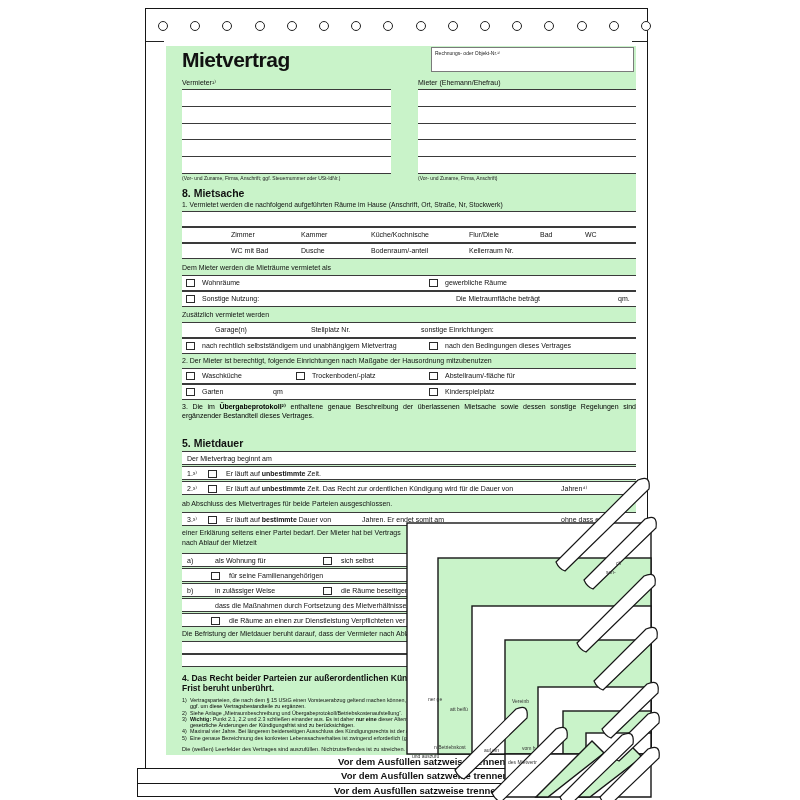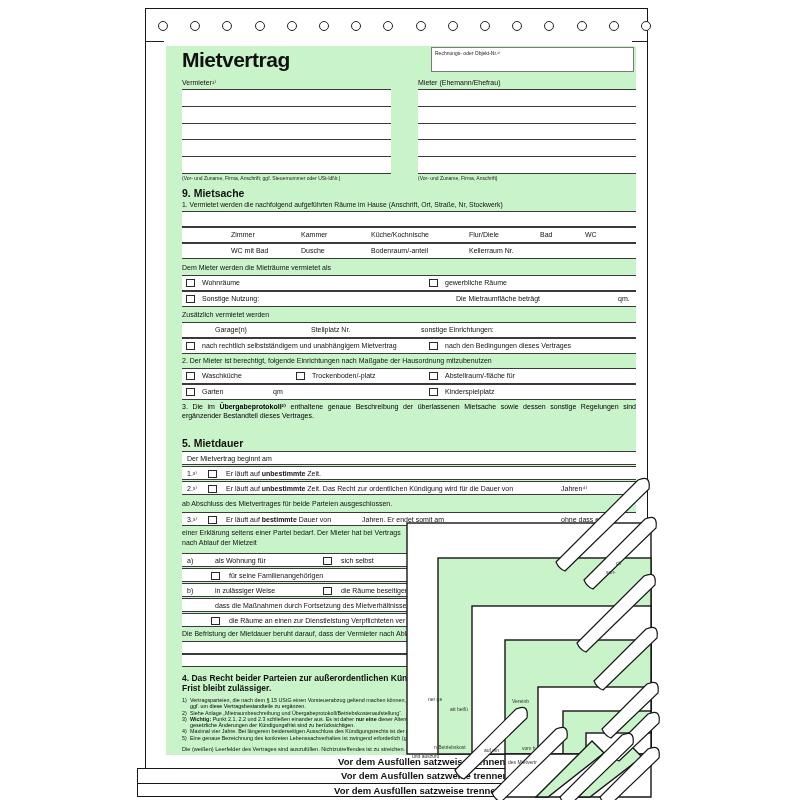--- a/index.html
+++ b/index.html
@@ -94,21 +94,21 @@
       <div class="blk" style="left:252px;top:43px;width:218px;height:84px;">
         <div></div>
           <div></div>
           <div></div>
           <div></div>
           <div></div>
       </div>
       <div class="t cap" style="left:16px;top:129px;">(Vor- und Zuname, Firma, Anschrift; ggf. Steuernummer oder USt-IdNr.)</div>
       <div class="t cap" style="left:252px;top:129px;">(Vor- und Zuname, Firma, Anschrift)</div>
 
-      <div class="t h1" style="left:16px;top:141px;">9. Mietsache</div>
+      <div class="t h1" style="left:16px;top:141px;">8. Mietsache</div>
       <div class="t sub" style="left:16px;top:155px;">1. Vermietet werden die nachfolgend aufgeführten Räume im Hause (Anschrift, Ort, Straße, Nr, Stockwerk)</div>
 
       <div class="row" style="left:16px;top:165px;width:454px;height:16px;"></div>
 
       <div class="row" style="left:16px;top:181px;width:454px;height:16px;">
         <span class="t" style="left:49px;">Zimmer</span>
         <span class="t" style="left:119px;">Kammer</span>
         <span class="t" style="left:189px;">Küche/Kochnische</span>
         <span class="t" style="left:287px;">Flur/Diele</span>
         <span class="t" style="left:358px;">Bad</span>
@@ -214,21 +214,21 @@
       </div>
       <div class="row sm" style="left:16px;top:567px;width:454px;height:14px;">
         <span class="cb" style="left:29px;"></span>
         <span class="t" style="left:47px;">die Räume an einen zur Dienstleistung Verpflichteten ver</span>
       </div>
       <div class="t g" style="left:16px;top:584px;">Die Befristung der Mietdauer beruht darauf, dass der Vermieter nach Abla</div>
       <div class="row sm" style="left:16px;top:595px;width:454px;height:13px;"></div>
       <div class="row sm" style="left:16px;top:608px;width:454px;height:13px;"></div>
 
       <div class="t clause4" style="left:16px;top:627px;">4. Das Recht beider Parteien zur außerordentlichen Kündigung aus wic</div>
-      <div class="t clause4" style="left:16px;top:637px;">Frist bleibt zulässiger.</div>
+      <div class="t clause4" style="left:16px;top:637px;">Frist beruht unberührt.</div>
 
       <div class="fns" style="left:16px;top:651px;">
         <div class="fn">
             <span class="n">1)</span>
             <span>Vertragsparteien, die nach dem § 15 UStG einen Vorsteuerabzug geltend machen können, m</span>
           </div>
         <div class="fn2">ggf. um diese Vertragsbestandteile zu ergänzen.</div>
         <div class="fn">
             <span class="n">2)</span>
             <span>Siehe Anlage „Mietraumbeschreibung und Übergabeprotokoll/Betriebskostenaufstellung“.</span>

